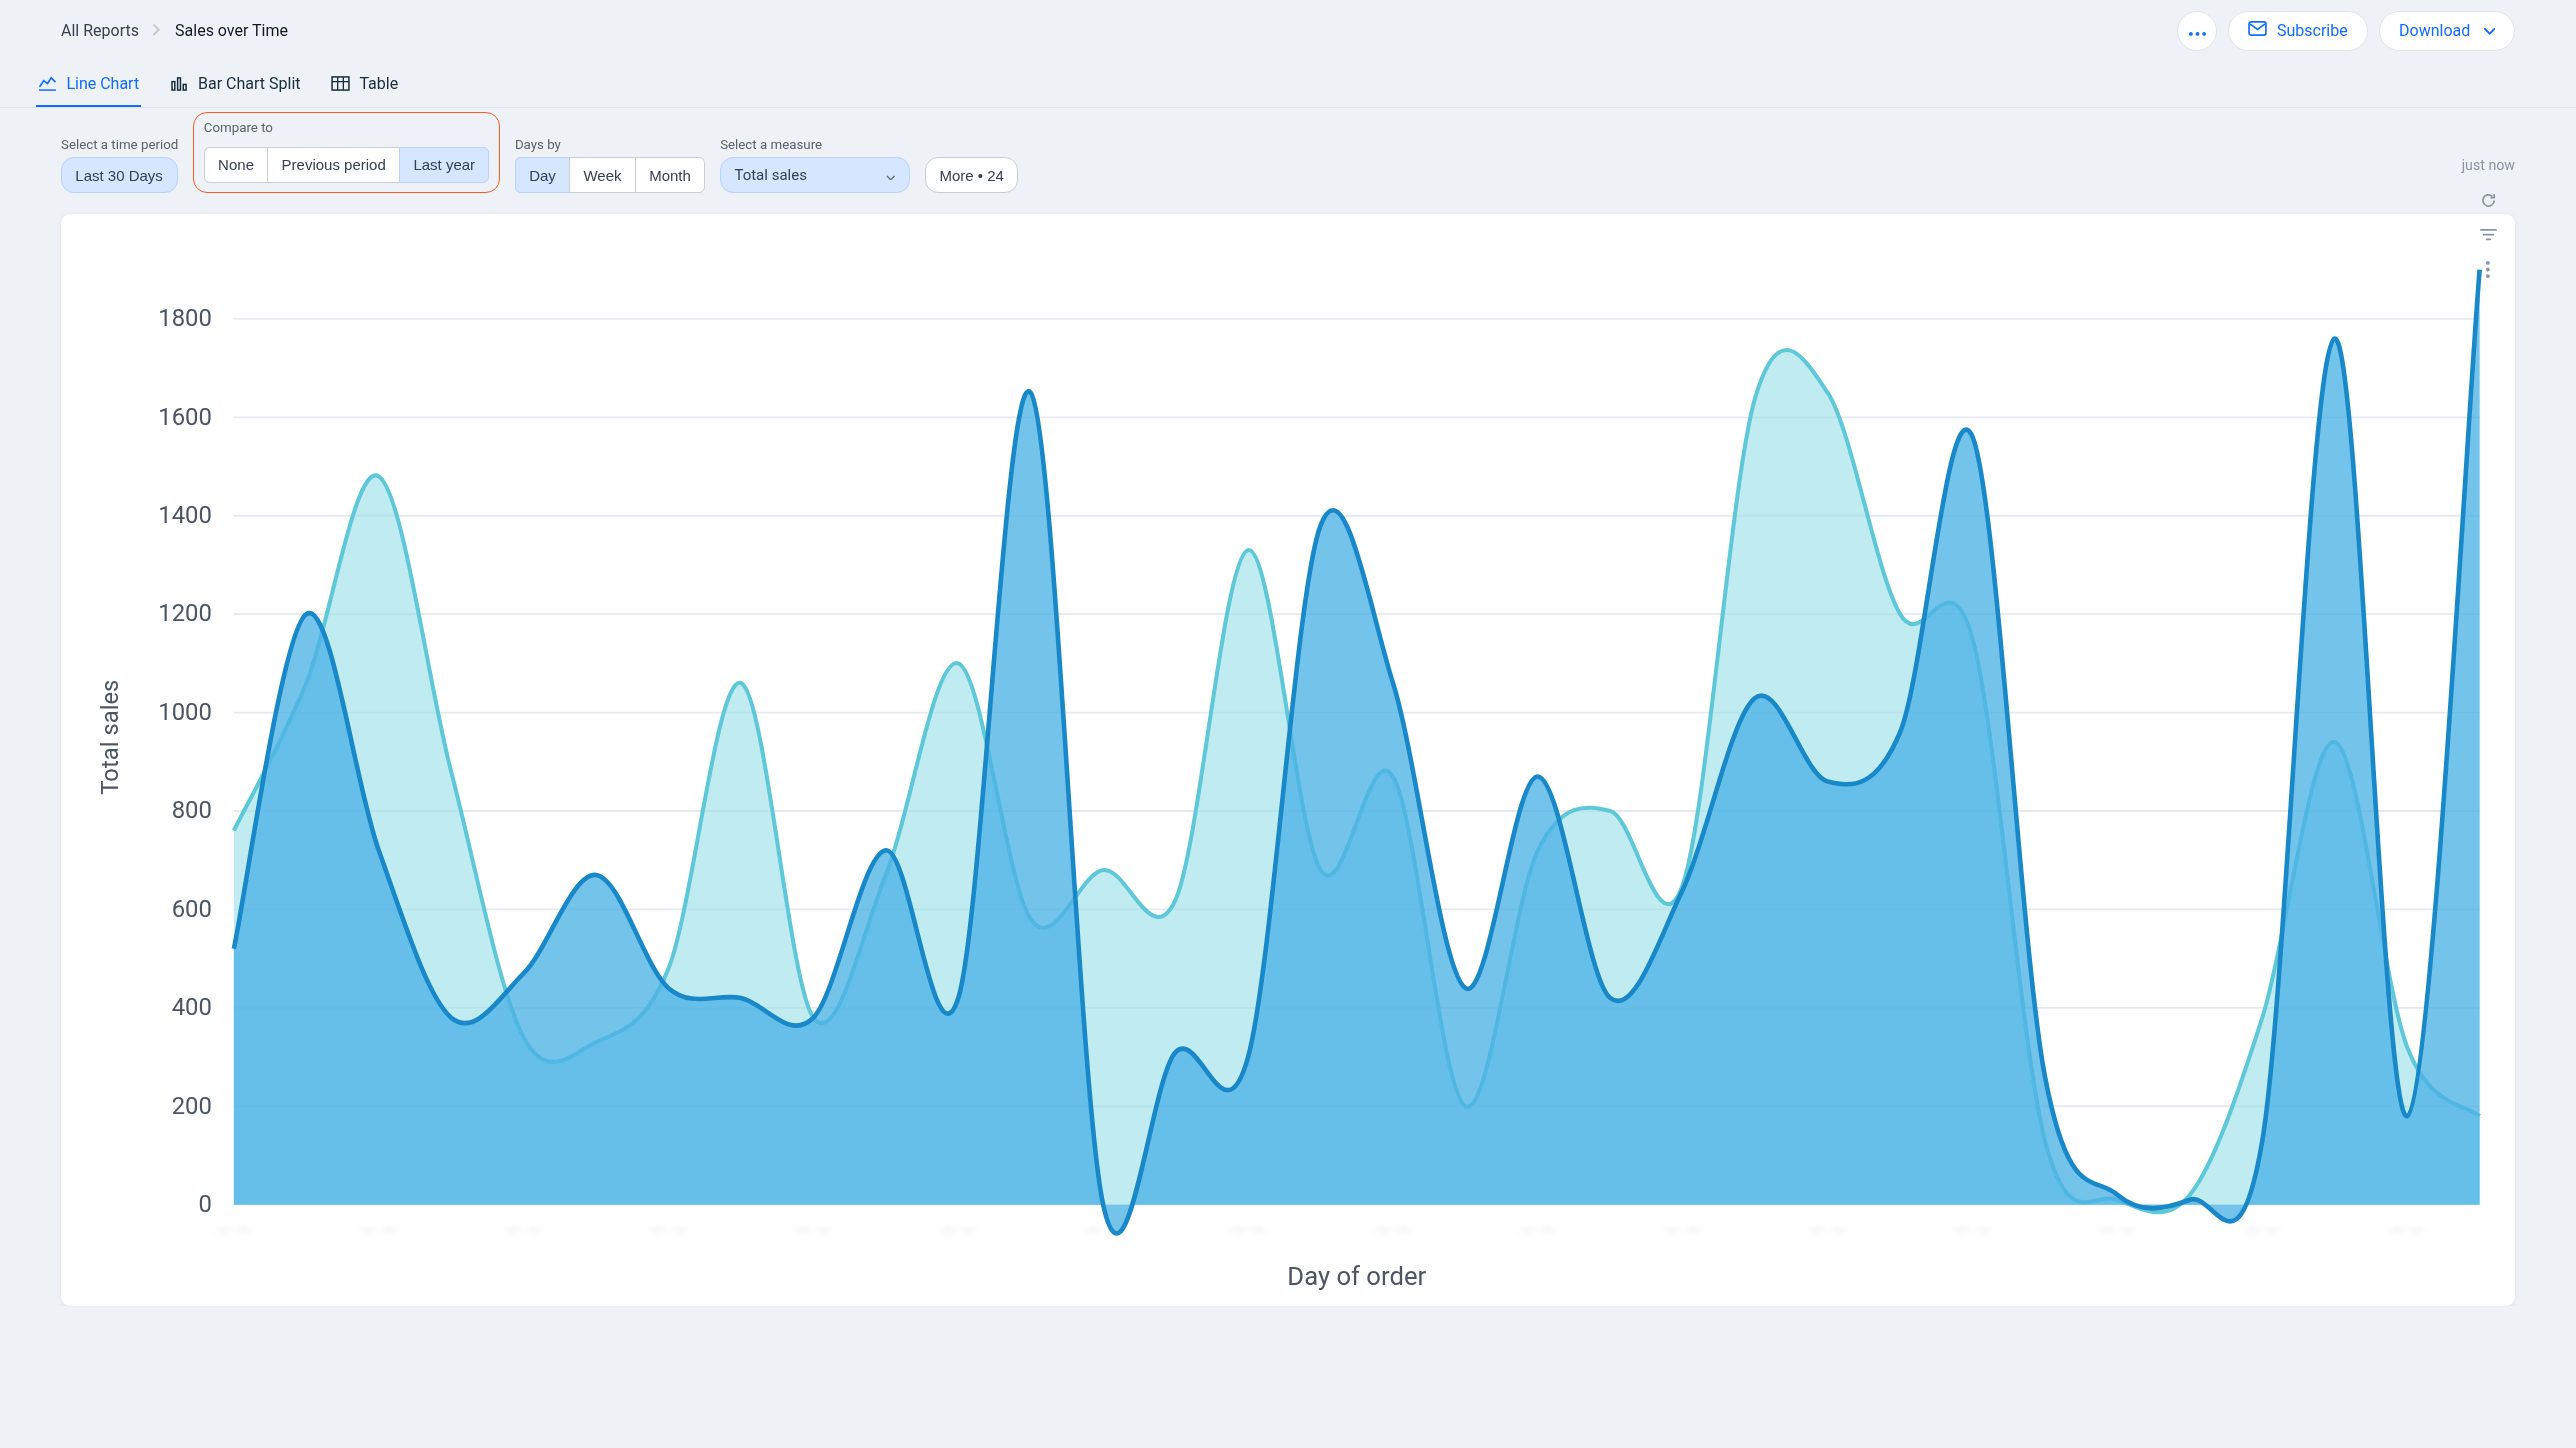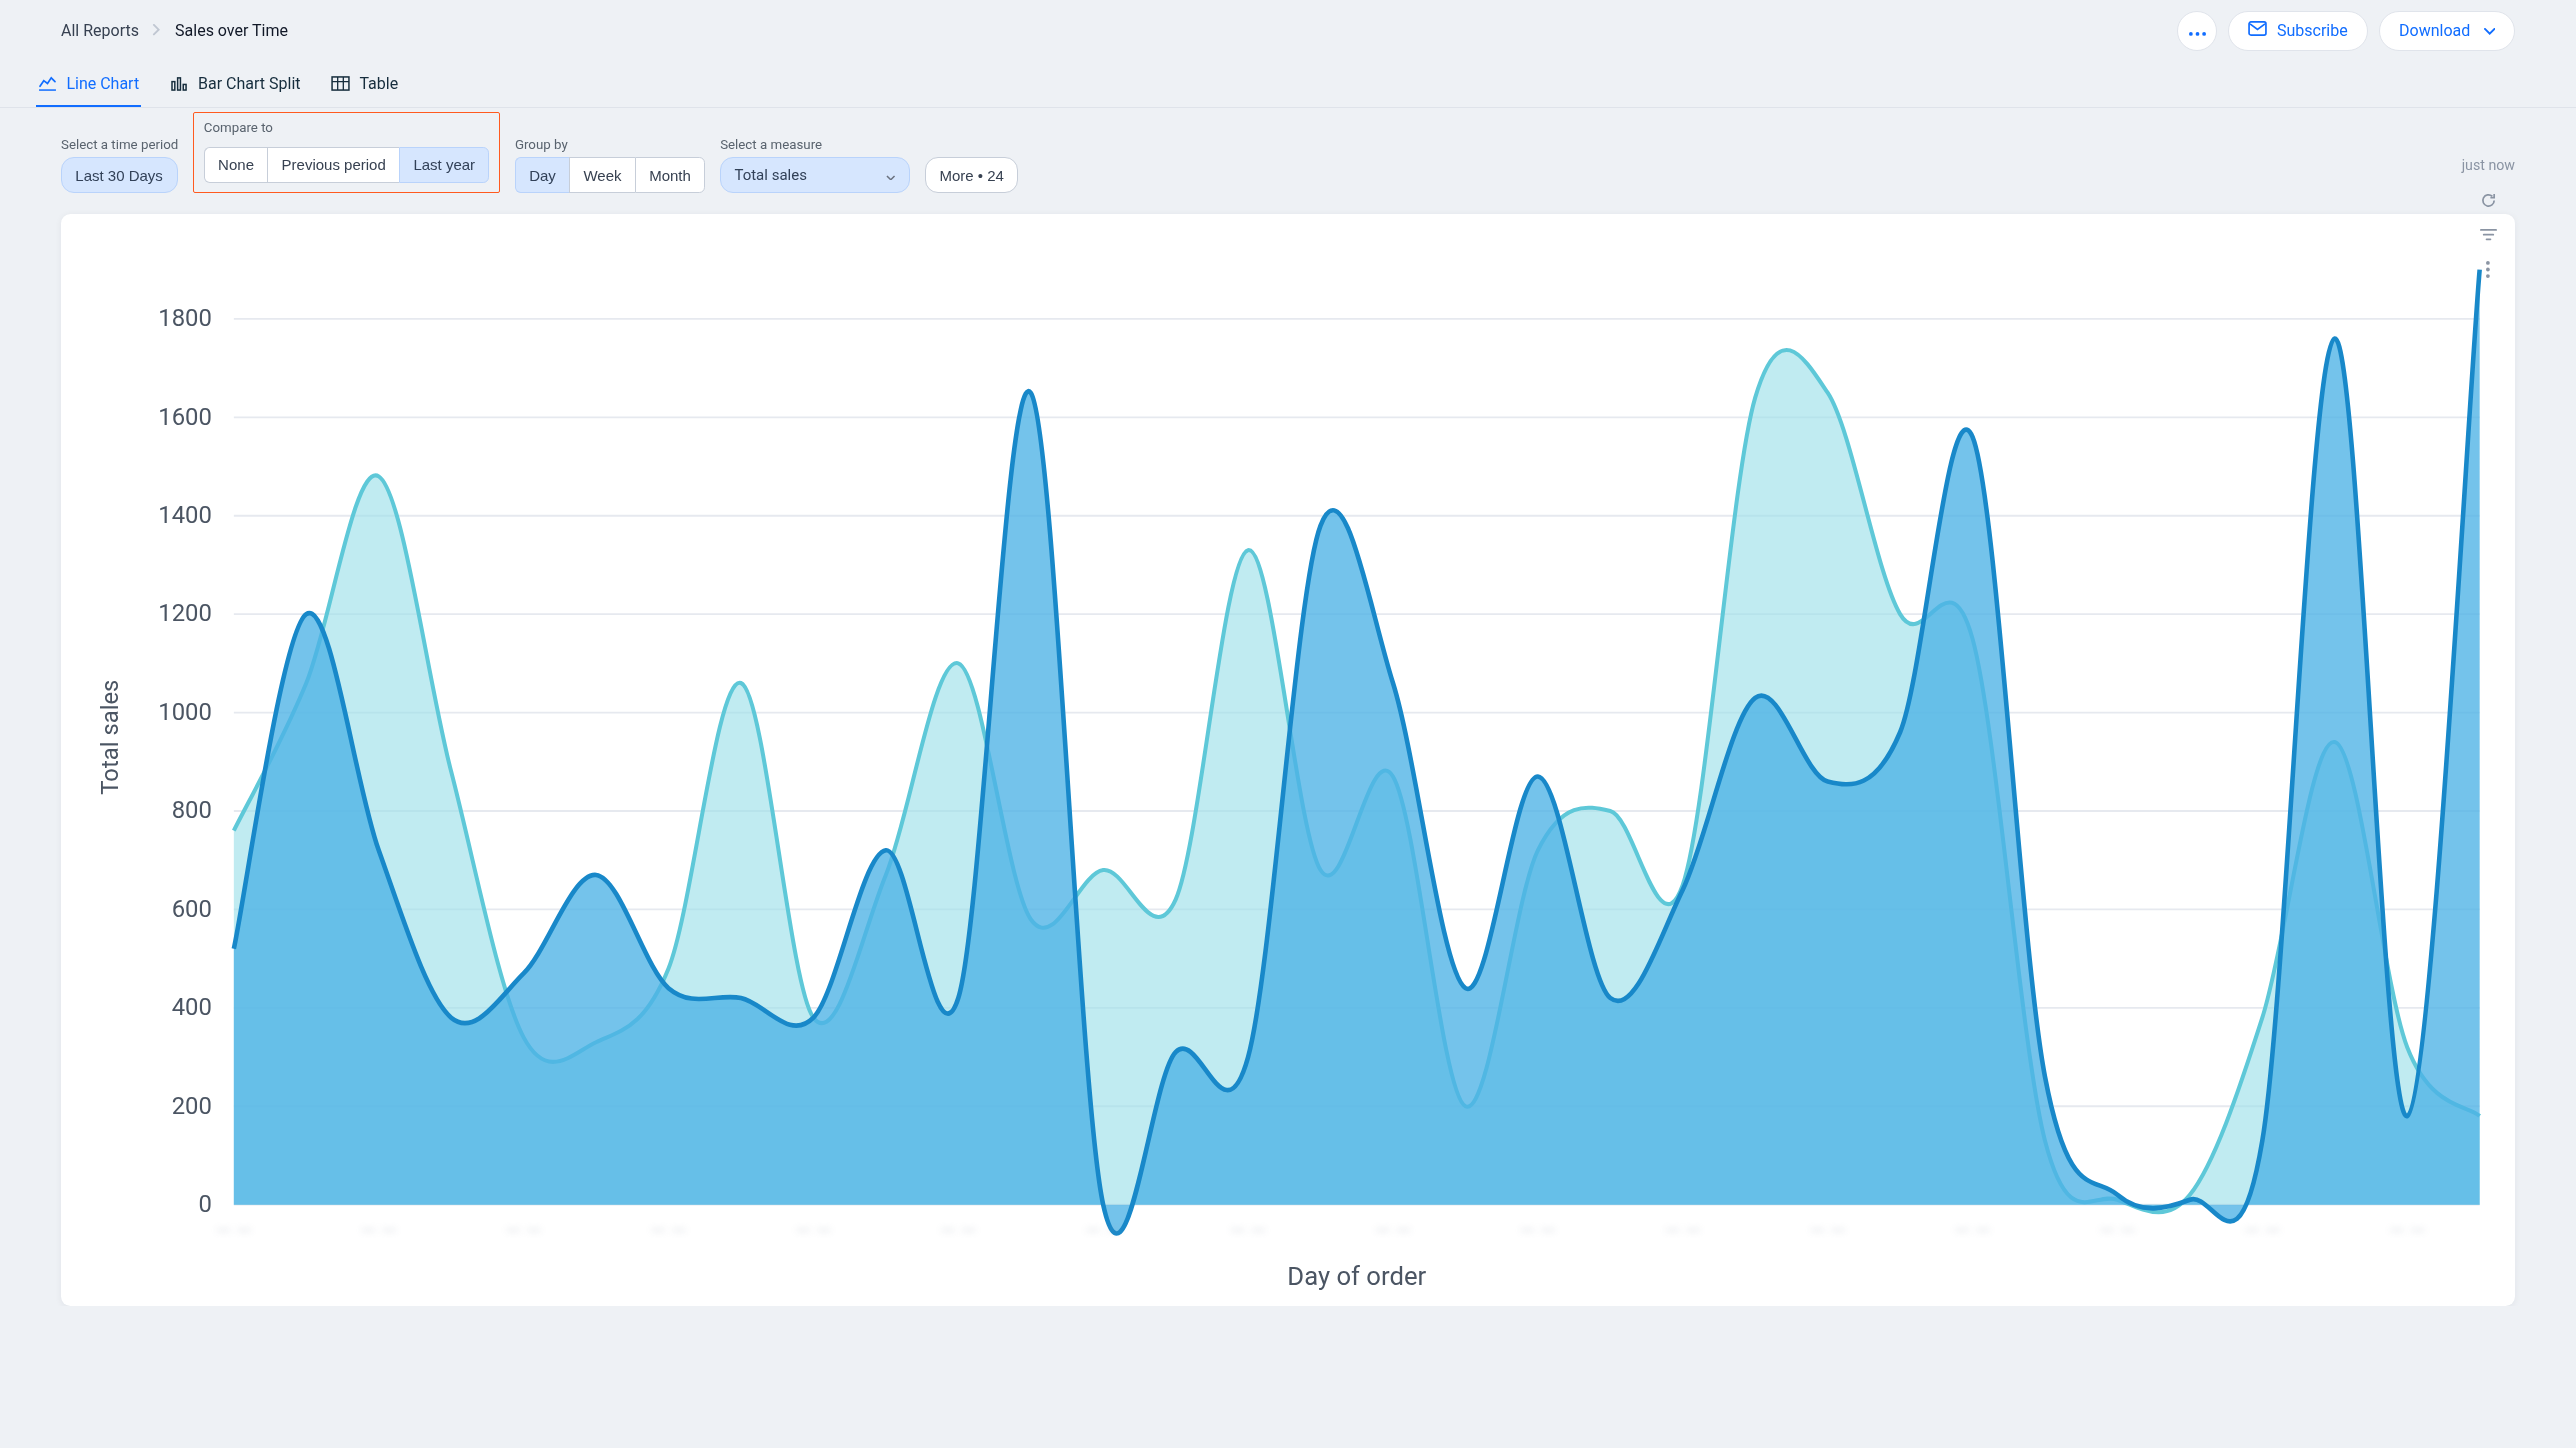--- a/index.html
+++ b/index.html
@@ -103,21 +103,21 @@
     background: #d6e6fe;
     border-color: #b9d3fb;
     color: #324158;
   }
   .seg { display: flex; }
   .seg button { border-radius: 0; border-right-width: 0; }
   .seg button:first-child { border-top-left-radius: 5.7px; border-bottom-left-radius: 5.7px; }
   .seg button:last-child { border-top-right-radius: 5.7px; border-bottom-right-radius: 5.7px; border-right-width: 0.9px; }
   .compare-highlight {
     border: 1.9px solid #ff5a1f;
-    border-radius: 2px;
+    border-radius: 14px;
     padding: 7.6px 9.5px 9.5px 9.5px;
     margin-top: -9.5px;
   }
   .compare-highlight .control-label { margin-bottom: 5.7px; }
 
   .select-box { width: 190px; justify-content: space-between; }
 
   .controls-spacer { flex: 1; }
   .meta-controls { display: flex; align-items: center; gap: 19px; color: #8a94a3; height: 36px; flex-direction: column; }
   .meta-text { font-size: 14.2px; color: #8a94a3; }
@@ -235,21 +235,21 @@
       <button>
           <span>Previous period</span>
         </button>
       <button class="selected">
           <span>Last year</span>
         </button>
     </div>
   </div>
 
   <div class="control-group">
-    <span class="control-label">Group by</span>
+    <span class="control-label">Days by</span>
     <div class="seg">
       <button class="selected">
           <span>Day</span>
         </button>
       <button>
           <span>Week</span>
         </button>
       <button>
           <span>Month</span>
         </button>

